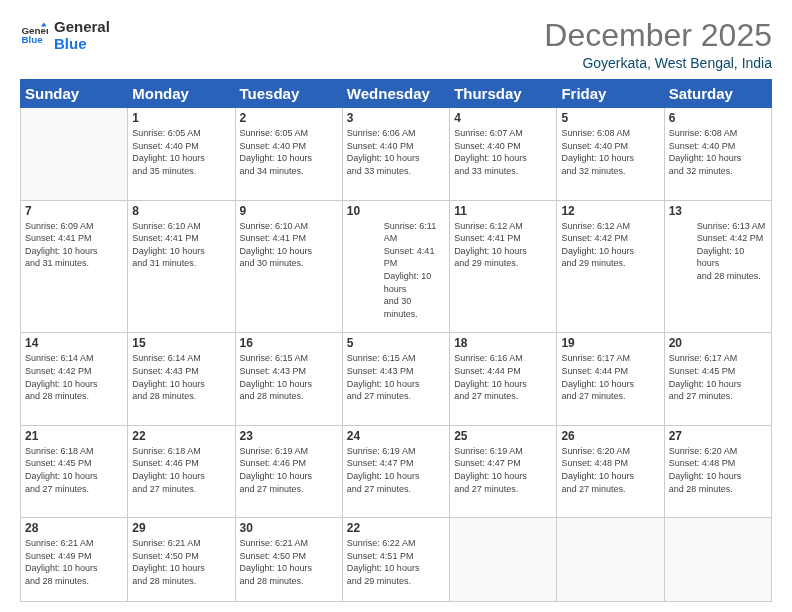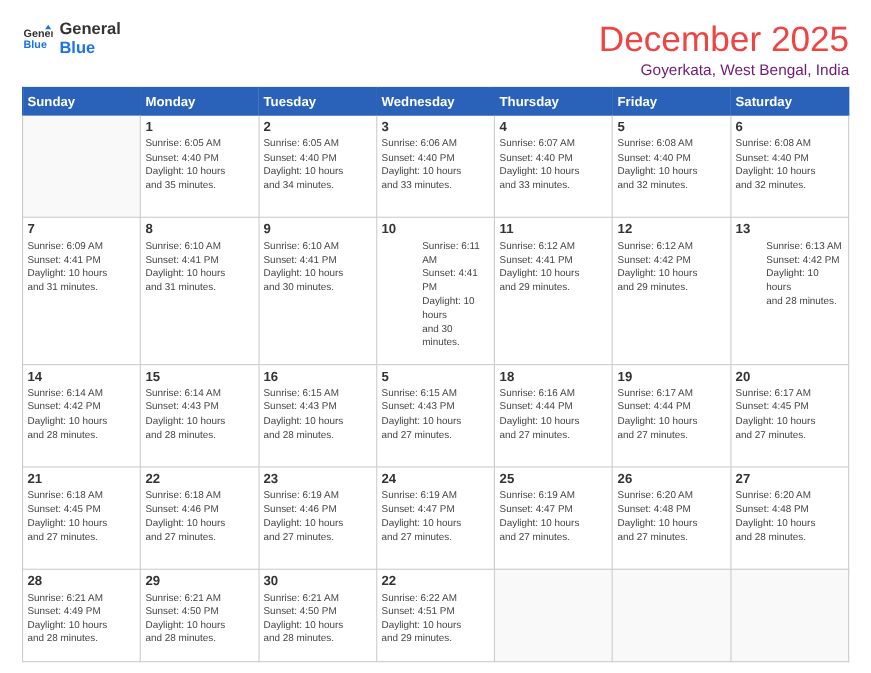--- a/index.html
+++ b/index.html
@@ -31,39 +31,39 @@
     .logo-icon {
       width: 28px;
       height: 28px;
     }
     .title-block {
       text-align: right;
     }
     .month-title {
       font-size: 32px;
       font-weight: 300;
-      color: #ef4444;
+      color: #737373;
       line-height: 1.1;
     }
     .location {
       font-size: 14px;
-      color: #701a75;
+      color: #0c4a6e;
       margin-top: 2px;
     }
     .calendar {
       flex: 1;
       border: 1px solid #ccc;
       border-collapse: collapse;
       width: 100%;
       table-layout: fixed;
     }
     .calendar th {
       background: #2962b8;
       color: #fff;
-      font-size: 12px;
+      font-size: 15px;
       font-weight: bold;
       padding: 5px 4px;
       text-align: left;
       border: 1px solid #2962b8;
     }
     .calendar td {
       border: 1px solid #ccc;
       vertical-align: top;
       padding: 3px 4px;
       font-size: 9.5px;

